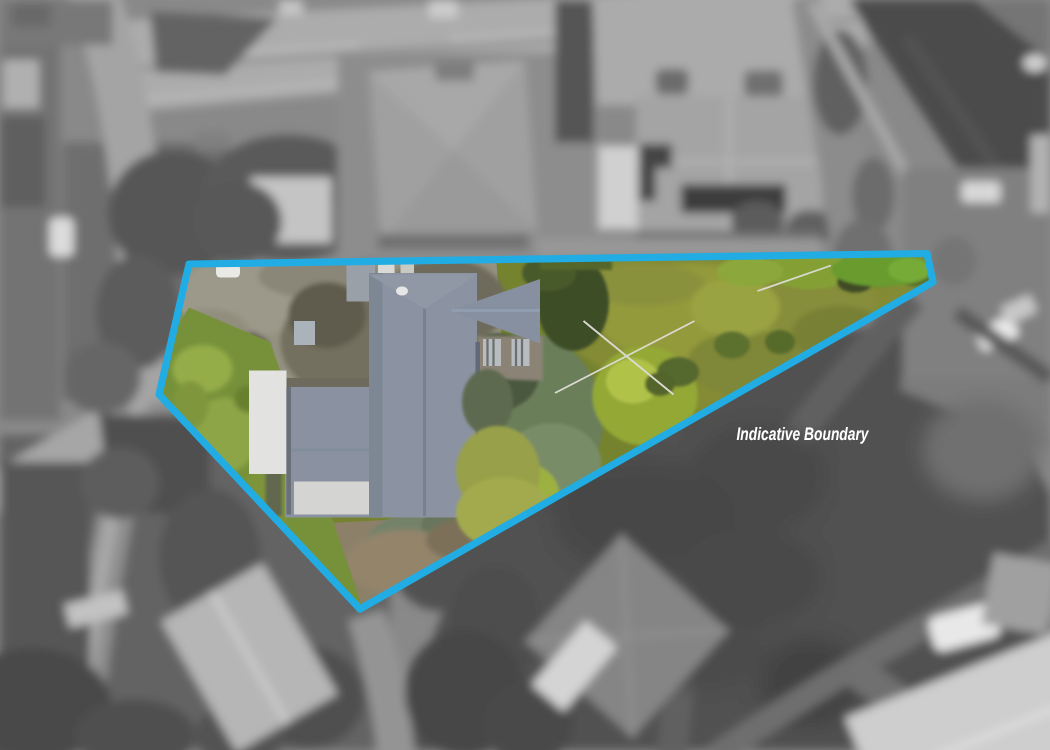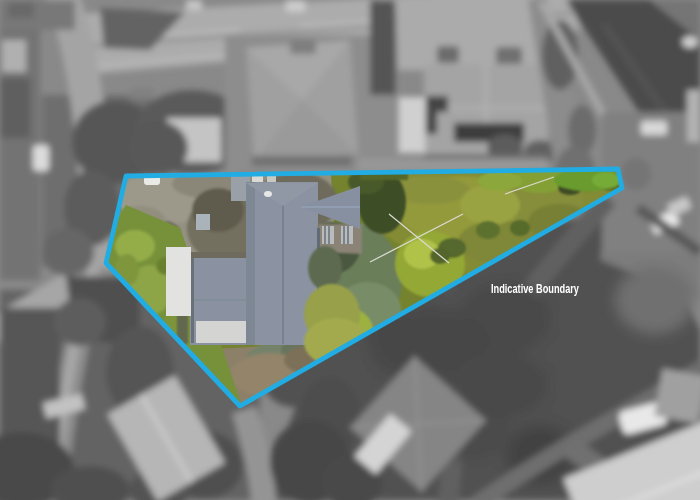--- a/index.html
+++ b/index.html
@@ -1,16 +1,16 @@
 <!DOCTYPE html>
 <html><head>
 <meta charset="utf-8">
 <style>
   html,body{margin:0;padding:0;background:#828282;}
-  #stage{position:relative;width:700px;height:500px;overflow:hidden;font-family:"Liberation Sans",sans-serif;}
+  #stage{position:relative;width:700px;height:500px;overflow:hidden;font-family:"Liberation Sans",sans-serif;font-style:italic;}
   svg{display:block;}
 </style>
 </head>
 <body>
 <div id="stage">
 <svg width="700" height="500" viewBox="0 0 700 500" xmlns="http://www.w3.org/2000/svg">
 <defs>
   <filter id="b4" x="-20%" y="-20%" width="140%" height="140%">
           <feGaussianBlur stdDeviation="3.2"></feGaussianBlur>
         </filter>

